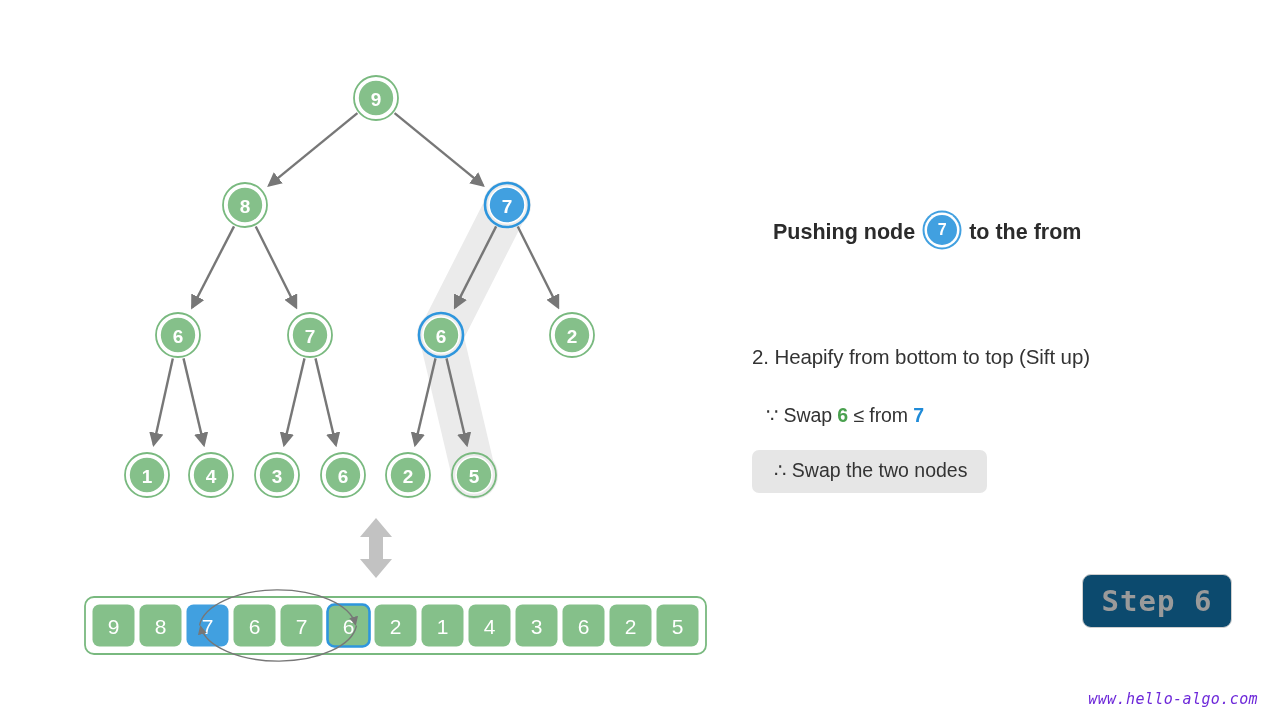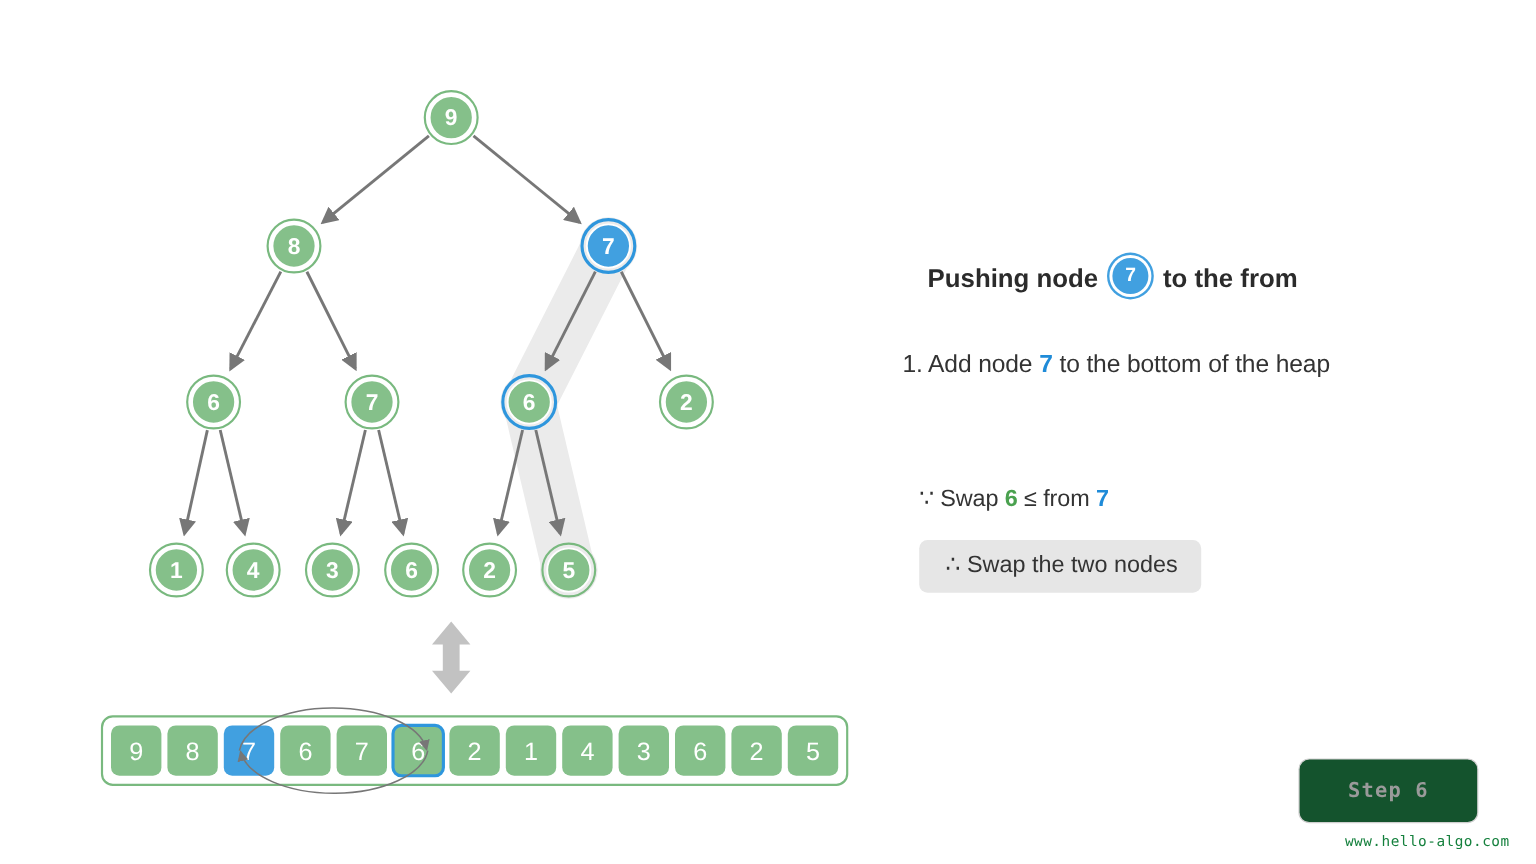--- a/index.html
+++ b/index.html
@@ -97,51 +97,51 @@
   #desc-conclusion {
     position: absolute;
     top: 450px;
     left: 0px;
     background: #e6e6e6;
     border-radius: 7px;
     padding: 9px 20px 11px 22px;
     font-size: 19.5px;
     color: #333333;
     white-space: nowrap;
-    margin-left: 14px;
   }
   .hl-blue  { color: #1f8bd8; font-weight: 700; }
   .hl-green { color: #4aa14f; font-weight: 700; }
 
   
   #step-badge {
     position: absolute;
-    left: 1082px; top: 632px;
+    left: 1082px; top: 574px;
     width: 148px; height: 52px;
     border: 1.4px solid #cfcfcf;
     border-radius: 9px;
-    background: #14532d;
+    background: #0c4a6e;
     display: flex;
     align-items: center;
     justify-content: center;
     font-family: "DejaVu Sans Mono", monospace;
-    font-size: 17px;
+    font-size: 29px;
     font-weight: bold;
     color: #9a9a9a;
     letter-spacing: 1px;
   }
 
   
   #watermark {
     position: absolute;
     right: 22px; bottom: 12px;
     font-family: "DejaVu Sans Mono", monospace;
-    font-size: 12px;
-    color: #15803d;
+    font-size: 15px;
+    color: #6d28d9;
     letter-spacing: 0.4px;
+    font-style: italic;
   }
 </style>
 </head>
 <body>
 
 <div id="viz-panel">
 
   <svg id="tree-svg" viewBox="0 0 740 540" xmlns="http://www.w3.org/2000/svg">
     <defs>
       <marker id="arrowhead" markerWidth="6" markerHeight="6" refX="5" refY="3" orient="auto" markerUnits="strokeWidth">
@@ -312,24 +312,22 @@
 </div>
 
 <div id="desc-panel">
 
   <div id="desc-title">
     <span>Pushing node</span>
     <span class="title-chip">7</span>
     <span>to the from</span>
   </div>
 
-  <div class="desc-line" id="desc-step1">
-    <span>1. Add node </span><span class="hl-blue">7</span><span> to the bottom of the heap</span>
-  </div>
-
+
+  <div class="desc-line" id="desc-step2">2. Heapify from bottom to top (Sift up)</div>
 
   <div class="desc-line" id="desc-reason">
     <span>∵ Swap </span><span class="hl-green">6</span><span> ≤ from </span><span class="hl-blue">7</span>
   </div>
 
   <div id="desc-conclusion">∴ Swap the two nodes</div>
 </div>
 
 <div id="step-badge">Step 6</div>
 <div id="watermark">www.hello-algo.com</div>

